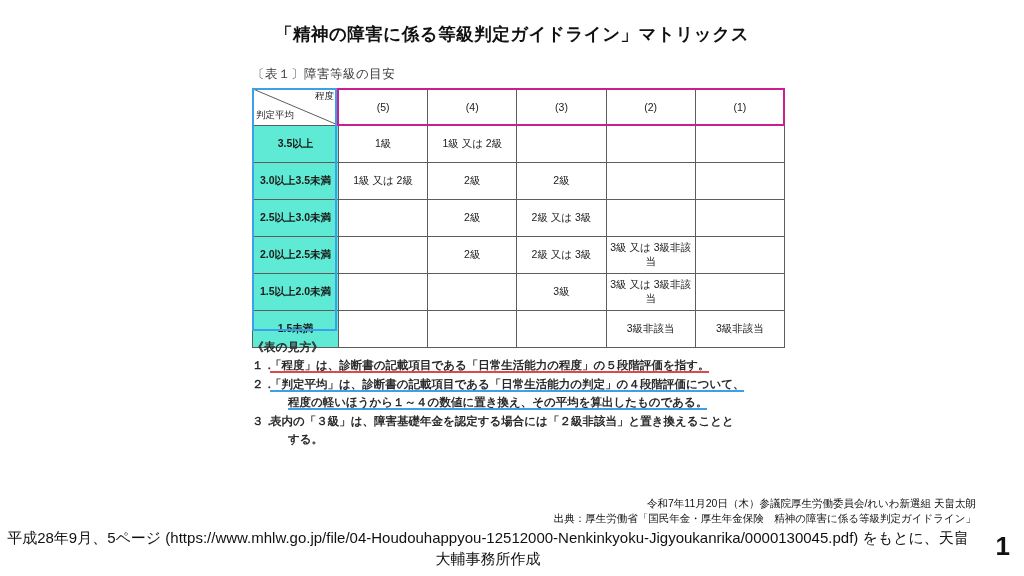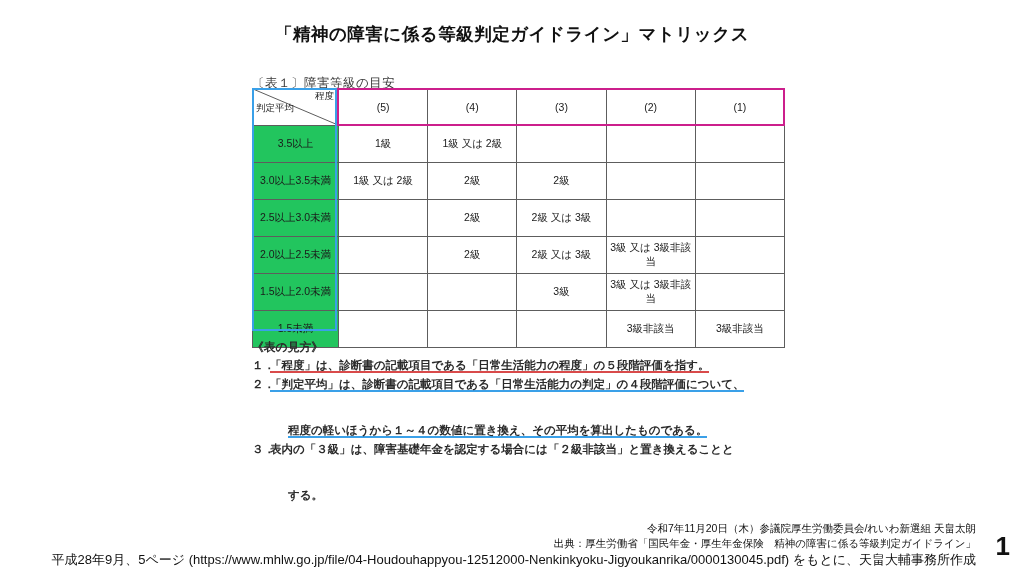--- a/index.html
+++ b/index.html
@@ -26,21 +26,21 @@
     left: 0;
     width: 1024px;
     text-align: center;
     font-size: 17.5px;
     font-weight: bold;
     letter-spacing: 0.5px;
     color: #111111;
   }
   .table-caption {
     position: absolute;
-    top: 75px;
+    top: 66px;
     left: 252px;
     font-size: 12.5px;
     color: #3a3a3a;
     letter-spacing: 0.5px;
   }
   .matrix-wrap {
     position: absolute;
     top: 88px;
     left: 252px;
     width: 533px;
@@ -87,28 +87,29 @@
   .corner-label-top {
     position: absolute;
     right: 4px;
     top: 1px;
     font-size: 9.5px;
     color: #1a1a1a;
   }
   .corner-label-bottom {
     position: absolute;
     left: 3px;
-    bottom: 10px;
+    bottom: 3px;
     font-size: 9.5px;
     color: #1a1a1a;
   }
   td.rowhdr {
     width: 85px;
     font-size: 10px;
-    background: #22c55e;
+    background: #5eead4;
+    font-weight: bold;
   }
   .hl-left {
     position: absolute;
     left: 0px;
     top: 0px;
     width: 85px;
     height: 243px;
     border: 2.5px solid #3aa0e8;
     box-sizing: border-box;
     pointer-events: none;
@@ -141,21 +142,20 @@
     padding-left: 18px;
     margin-top: 1px;
   }
   .notes .item .num {
     position: absolute;
     left: 0;
     top: 0;
   }
   .notes .indent {
     padding-left: 18px;
-    margin-top: 28px;
   }
   .u-red {
     border-bottom: 2px solid #d94a4a;
     display: inline;
   }
   .u-blue {
     border-bottom: 2px solid #3aa0e8;
     display: inline;
   }
   .notice {
@@ -171,21 +171,22 @@
     width: 1024px;
     text-align: right;
     font-size: 10.5px;
     color: #111111;
     line-height: 1.45;
   }
   .footer div {
     padding-right: 48px;
   }
   .footer .src-small {
-    font-size: 13px;
+    font-size: 15px;
+    text-align: center;
   }
   .page-num {
     position: absolute;
     right: 14px;
     bottom: 14px;
     font-size: 26px;
     font-weight: bold;
     color: #111111;
   }
 </style>

